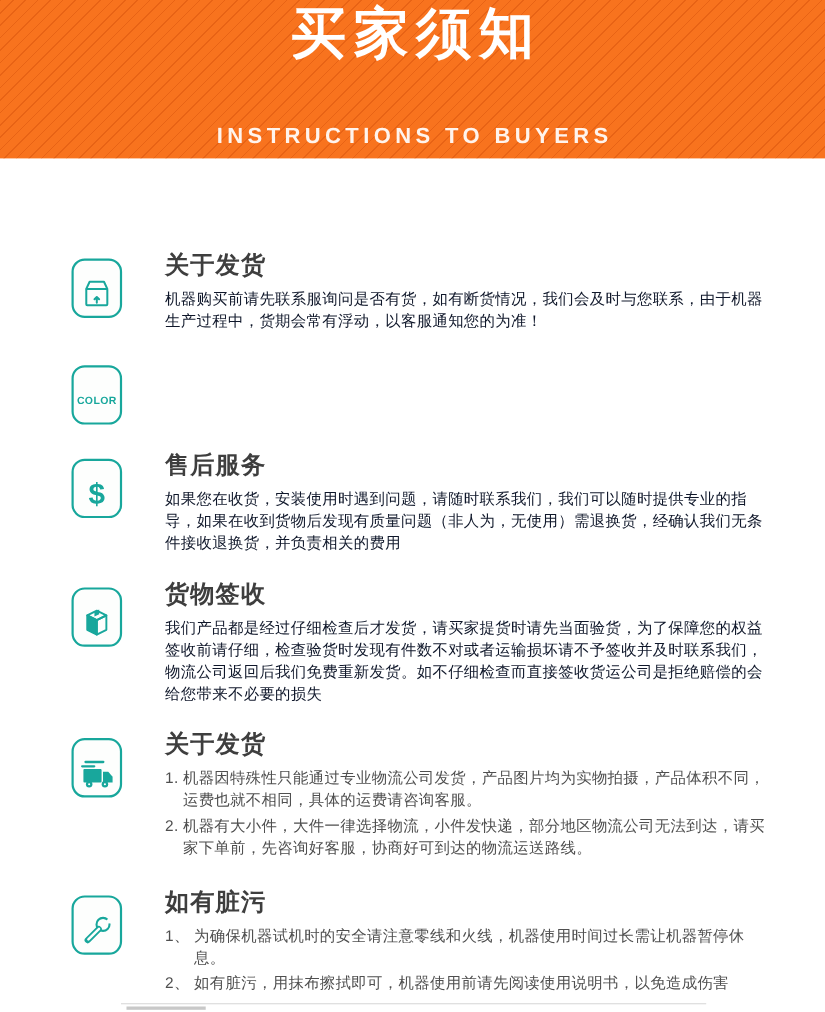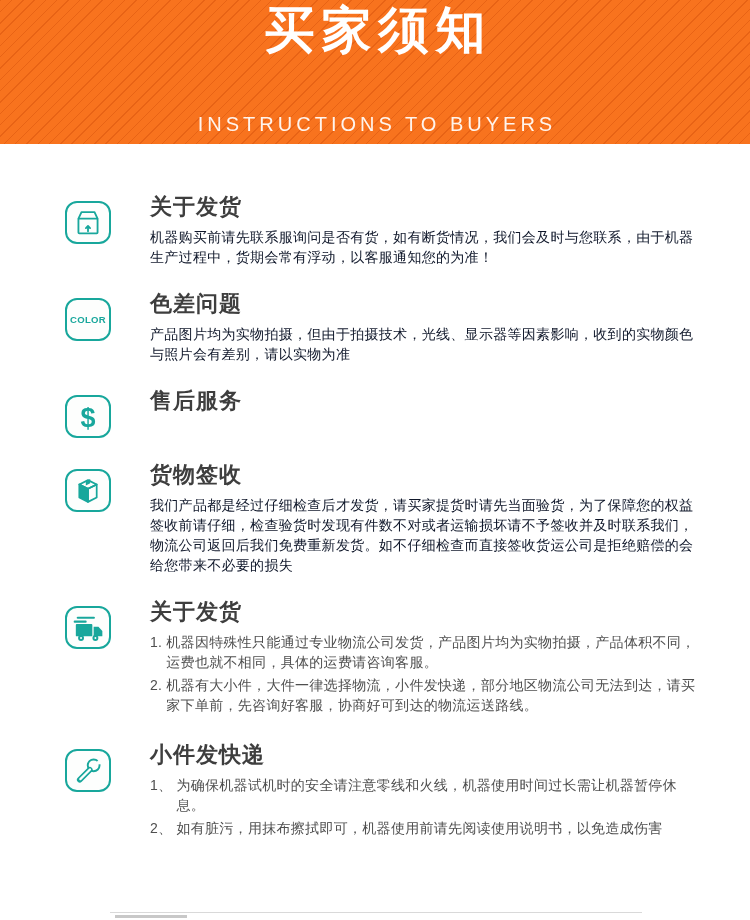--- a/index.html
+++ b/index.html
@@ -16,29 +16,29 @@
       transparent 1px, transparent 8px);
     display:flex;flex-direction:column;align-items:center;justify-content:center;
     box-sizing:border-box;padding-bottom:6px;gap:45px;
   }
   .banner-title{
     margin:0;color:#ffffff;font-size:50px;font-weight:bold;
     letter-spacing:7px;line-height:1.1;text-indent:7px;
   }
   .banner-subtitle{
     margin-top:10px;color:rgba(255,255,255,0.92);font-size:20px;
-    letter-spacing:4px;font-weight:400;text-indent:4px;
+    letter-spacing:4px;font-weight:700;text-indent:4px;
   }
   
-  .content{padding:48px 45px 0 65px;box-sizing:border-box;}
+  .content{padding:82px 45px 0 65px;box-sizing:border-box;}
   .item{display:flex;align-items:flex-start;margin-bottom:22px;}
   .icon-box{
-    flex:0 0 46px;width:46px;height:43px;margin-top:9px;
+    flex:0 0 46px;width:46px;height:54px;margin-top:9px;
     border:2.5px solid #18a79c;border-radius:12px;background:#fdfefd;
-    box-sizing:border-box;display:flex;align-items:flex-start;justify-content:center;
+    box-sizing:border-box;display:flex;align-items:flex-end;justify-content:center;
   }
   .icon-box svg{display:block;width:40px;height:40px;}
   .sec-text{margin-left:39px;width:560px;}
   .sec-title{
     margin:0 0 5px 0;font-size:22px;line-height:30px;font-weight:700;
     color:#3e3e3e;letter-spacing:1px;
   }
   .sec-body{
     margin:0;font-size:14px;line-height:20px;color:#0f172a;letter-spacing:0.3px;
   }
@@ -78,34 +78,31 @@
         <p class="sec-body">机器购买前请先联系服询问是否有货，如有断货情况，我们会及时与您联系，由于机器生产过程中，货期会常有浮动，以客服通知您的为准！</p>
       </div>
     </section>
 
     <section class="item">
       <div class="icon-box">
         <svg viewBox="0 0 46 46">
           <text x="23" y="27" text-anchor="middle" font-size="11" font-weight="bold" letter-spacing="0.4" fill="#18a79c">COLOR</text>
         </svg>
       </div>
-      <div class="sec-text">
-        <h2 class="sec-title">色差问题</h2>
-        <p class="sec-body">产品图片均为实物拍摄，但由于拍摄技术，光线、显示器等因素影响，收到的实物颜色与照片会有差别，请以实物为准</p>
-      </div>
     </section>
 
     <section class="item">
       <div class="icon-box">
         <svg viewBox="0 0 46 46">
           <text x="23" y="34" text-anchor="middle" font-size="31" font-weight="bold" fill="#18a79c">$</text>
         </svg>
       </div>
       <div class="sec-text">
         <h2 class="sec-title">售后服务</h2>
+        <p class="sec-body">如果您在收货，安装使用时遇到问题，请随时联系我们，我们可以随时提供专业的指导，如果在收到货物后发现有质量问题（非人为，无使用）需退换货，经确认我们无条件接收退换货，并负责相关的费用</p>
       </div>
     </section>
 
     <section class="item">
       <div class="icon-box">
         <svg viewBox="0 0 46 46" stroke-linejoin="round">
           <polygon points="13,15.5 23,10.5 33,15.5 23,20.5" fill="none" stroke="#18a79c" stroke-width="2"></polygon>
           <polygon points="13,15.5 23,20.5 23,35.5 13,30.5" fill="#18a79c" stroke="#18a79c" stroke-width="2"></polygon>
           <polygon points="23,20.5 33,15.5 33,30.5 23,35.5" fill="none" stroke="#18a79c" stroke-width="2"></polygon>
           <polygon points="20.5,11.7 25.5,9.2 25.5,14.2 20.5,16.7" fill="#18a79c"></polygon>
@@ -148,21 +145,21 @@
     <section class="item">
       <div class="icon-box">
         <svg viewBox="0 0 46 46">
           <circle cx="29.5" cy="16.5" r="6.8" fill="none" stroke="#18a79c" stroke-width="2.2"></circle>
           <polygon points="29.5,16.5 39.5,5.5 42,14.5" fill="#fdfefd"></polygon>
           <line x1="13.5" y1="33" x2="25" y2="21.5" stroke="#18a79c" stroke-width="6.5" stroke-linecap="round"></line>
           <line x1="14.2" y1="32.3" x2="25.3" y2="21.2" stroke="#fdfefd" stroke-width="2.6" stroke-linecap="round"></line>
         </svg>
       </div>
       <div class="sec-text">
-        <h2 class="sec-title">小件发快递</h2>
+        <h2 class="sec-title">如有脏污</h2>
         <div class="sec-list">
           <div class="li">
             <span class="marker">1、</span>
             <span class="li-text">为确保机器试机时的安全请注意零线和火线，机器使用时间过长需让机器暂停休息。</span>
           </div>
           <div class="li">
             <span class="marker">2、</span>
             <span class="li-text">如有脏污，用抹布擦拭即可，机器使用前请先阅读使用说明书，以免造成伤害</span>
           </div>
         </div>

